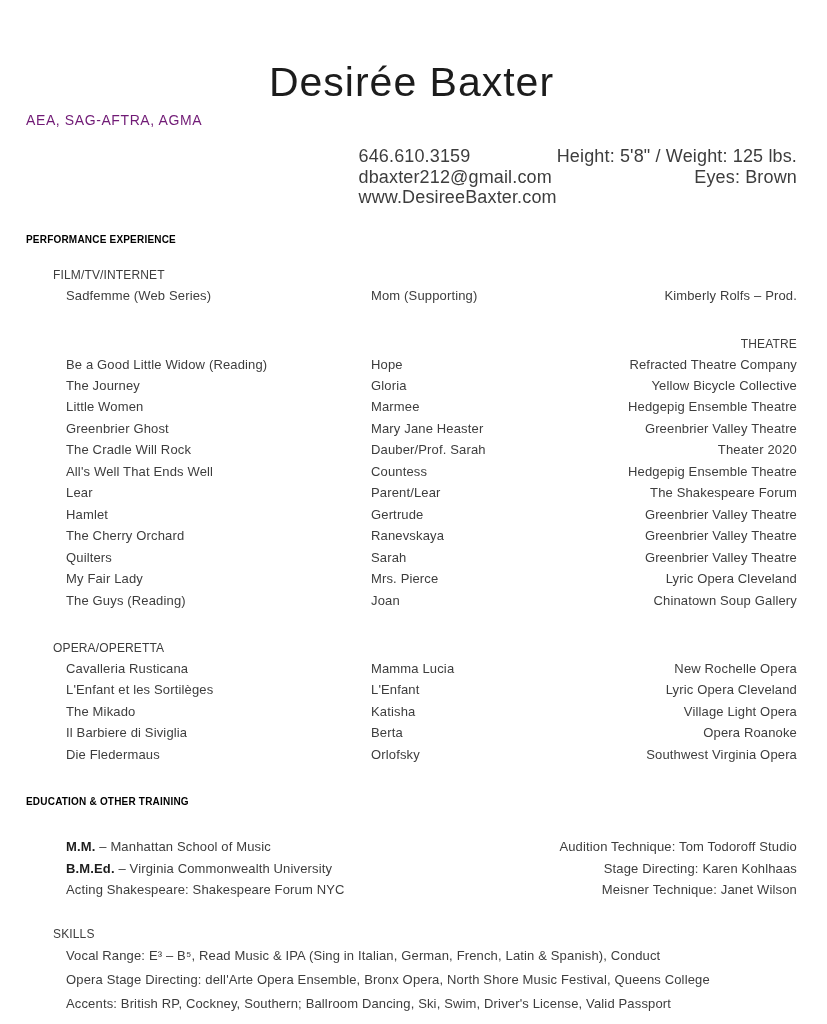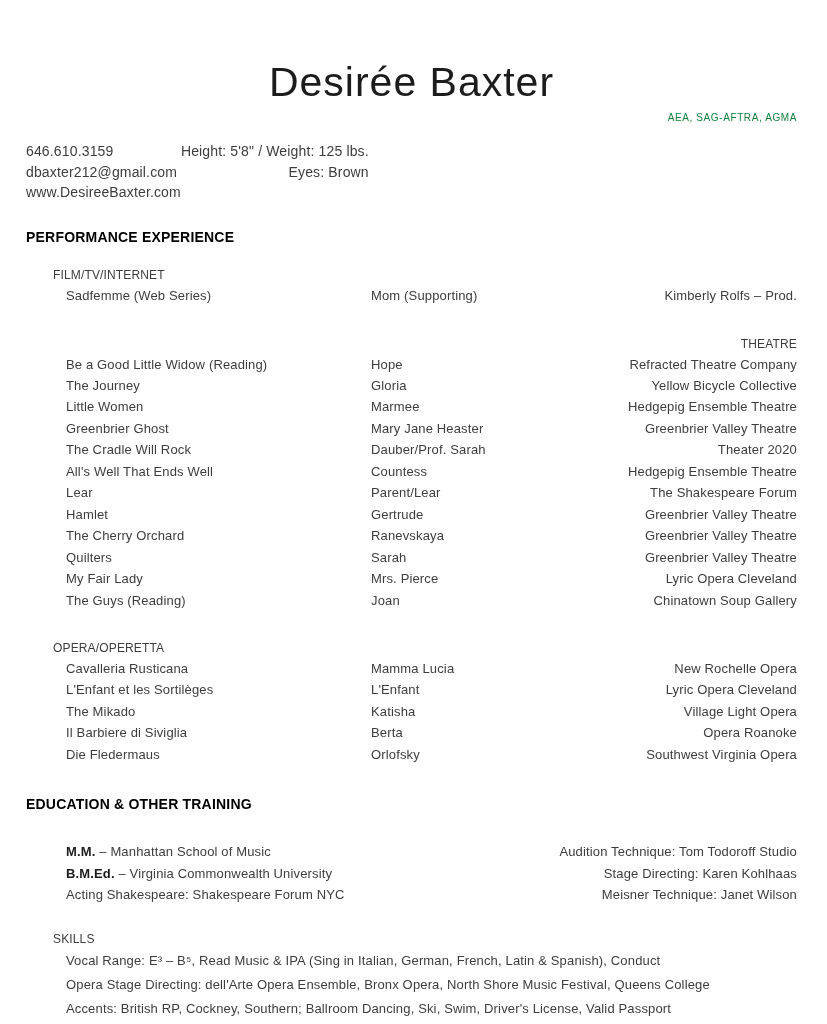--- a/index.html
+++ b/index.html
@@ -19,36 +19,36 @@
   }
   .name {
     text-align: center;
     font-size: 41px;
     font-weight: 400;
     color: #1c1c1c;
     letter-spacing: 1px;
     line-height: 48px;
   }
   .unions {
-    text-align: right;
-    font-size: 10px;
-    color: #15803d;
+    text-align: left;
+    font-size: 14px;
+    color: #701a75;
     letter-spacing: 0.6px;
     margin-top: 6px;
   }
   .contact {
     display: flex;
-    justify-content: flex-start;
+    justify-content: flex-end;
     margin-top: 18px;
-    font-size: 14px;
+    font-size: 18px;
     line-height: 20.7px;
   }
   .contact .right { text-align: right; }
   h2.section-heading {
-    font-size: 14px;
+    font-size: 10px;
     font-weight: 700;
     color: #000000;
     letter-spacing: 0.2px;
   }
   .heading-performance { margin-top: 26px; }
   .sub-label {
     margin-left: 27px;
     font-size: 12px;
     color: #3d3d3d;
     line-height: 14px;

